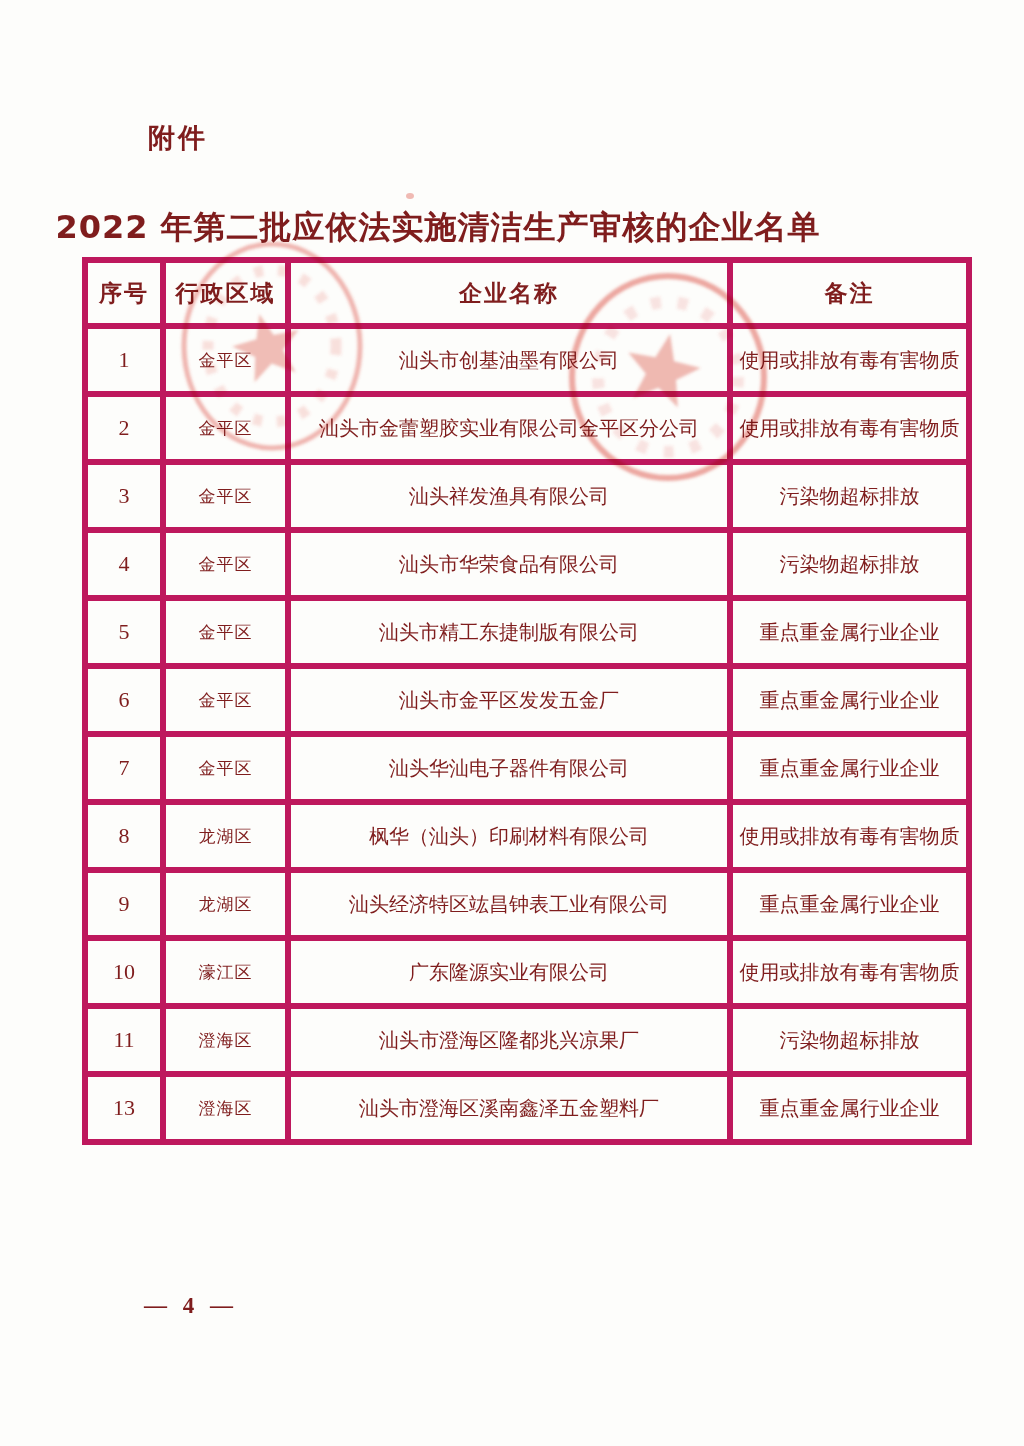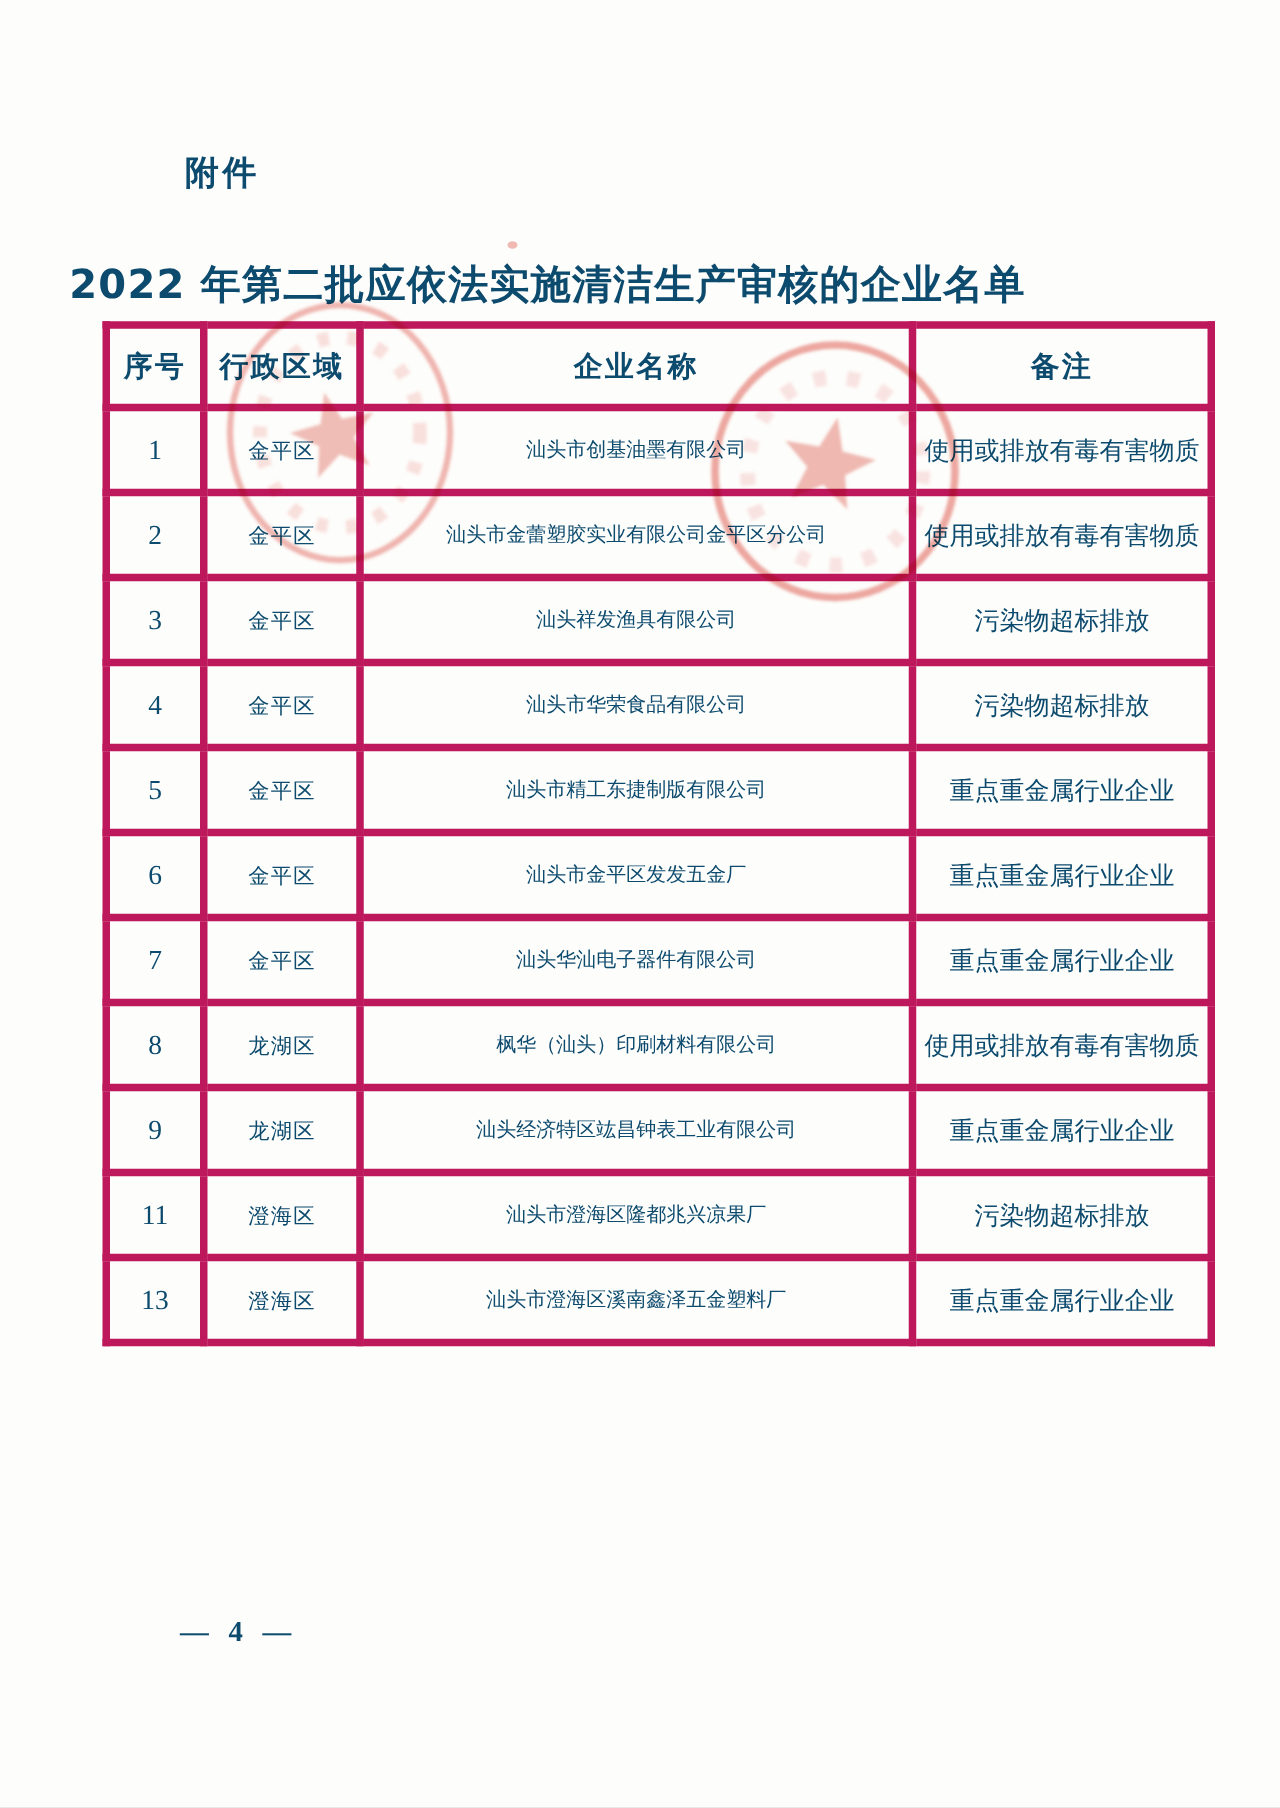--- a/index.html
+++ b/index.html
@@ -2,21 +2,21 @@
 <html><head>
 <meta charset="utf-8">
 <style>
   html,body{margin:0;padding:0;background:#d9d9d9;}
   .page{
     position:relative;
     width:1024px;height:1446px;
     margin:0 auto;
     background:#fdfdfb;
     font-family:"DejaVu Sans",sans-serif;
-    color:#0c4a6e;
+    color:#7f1d1d;
     overflow:hidden;
   }
   .attachment-label{
     position:absolute;left:148px;top:120px;
     font-size:27px;font-weight:bold;letter-spacing:3px;
   }
   .doc-title{
     position:absolute;left:0;top:206px;width:840px;
     box-sizing:border-box;padding-left:36px;
     text-align:center;
@@ -32,21 +32,21 @@
   }
   .doc-table th,.doc-table td{
     border:6px solid #be185d;
     text-align:center;vertical-align:middle;
     padding:0 3px;overflow:hidden;
   }
   .doc-table thead th{height:60px;font-size:23px;font-weight:bold;letter-spacing:2px;}
   .doc-table tbody td{height:62px;}
   .c-no{font-family:"Liberation Serif",serif;font-size:22px;}
   .c-district{font-size:17px;letter-spacing:1px;}
-  .c-company{font-size:16px;border-radius:17px;}
+  .c-company{font-size:20px;border-radius:17px;}
   .c-remark{font-size:20px;}
   .page-number{
     position:absolute;left:144px;top:1293px;
     font-family:"Liberation Serif",serif;
     font-size:23px;font-weight:bold;letter-spacing:5px;
     white-space:pre;
   }
   .stamp{position:absolute;mix-blend-mode:multiply;pointer-events:none;}
   .stamp-a{left:162px;top:231px;}
   .stamp-b{left:558px;top:262px;}
@@ -137,20 +137,26 @@
       <td class="c-remark">使用或排放有毒有害物质</td>
     </tr>
 
     <tr>
       <td class="c-no">9</td>
       <td class="c-district">龙湖区</td>
       <td class="c-company">汕头经济特区竑昌钟表工业有限公司</td>
       <td class="c-remark">重点重金属行业企业</td>
     </tr>
 
+    <tr>
+      <td class="c-no">10</td>
+      <td class="c-district">濠江区</td>
+      <td class="c-company">广东隆源实业有限公司</td>
+      <td class="c-remark">使用或排放有毒有害物质</td>
+    </tr>
 
     <tr>
       <td class="c-no">11</td>
       <td class="c-district">澄海区</td>
       <td class="c-company">汕头市澄海区隆都兆兴凉果厂</td>
       <td class="c-remark">污染物超标排放</td>
     </tr>
 
 
     <tr>

